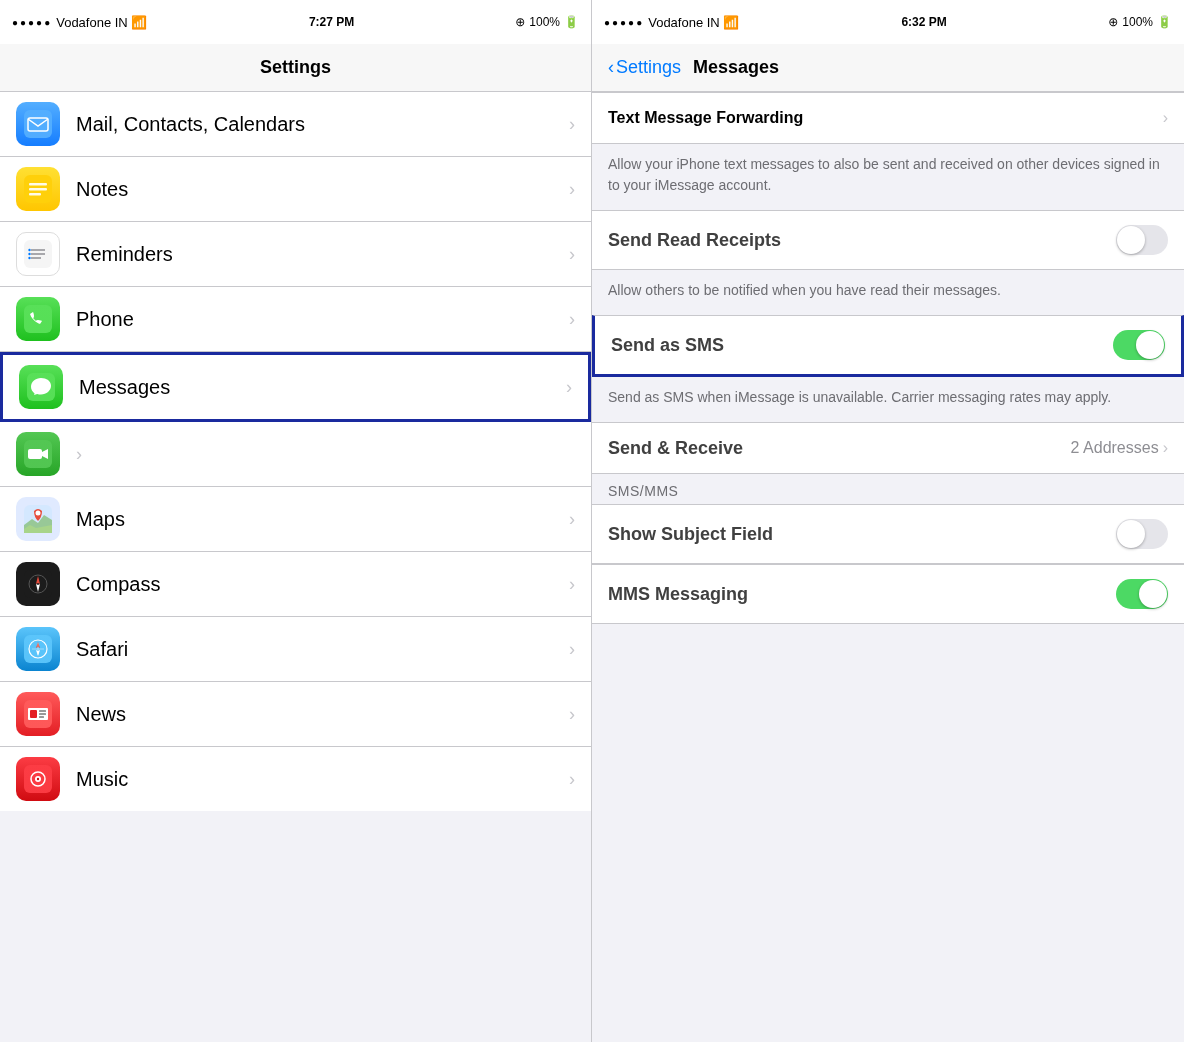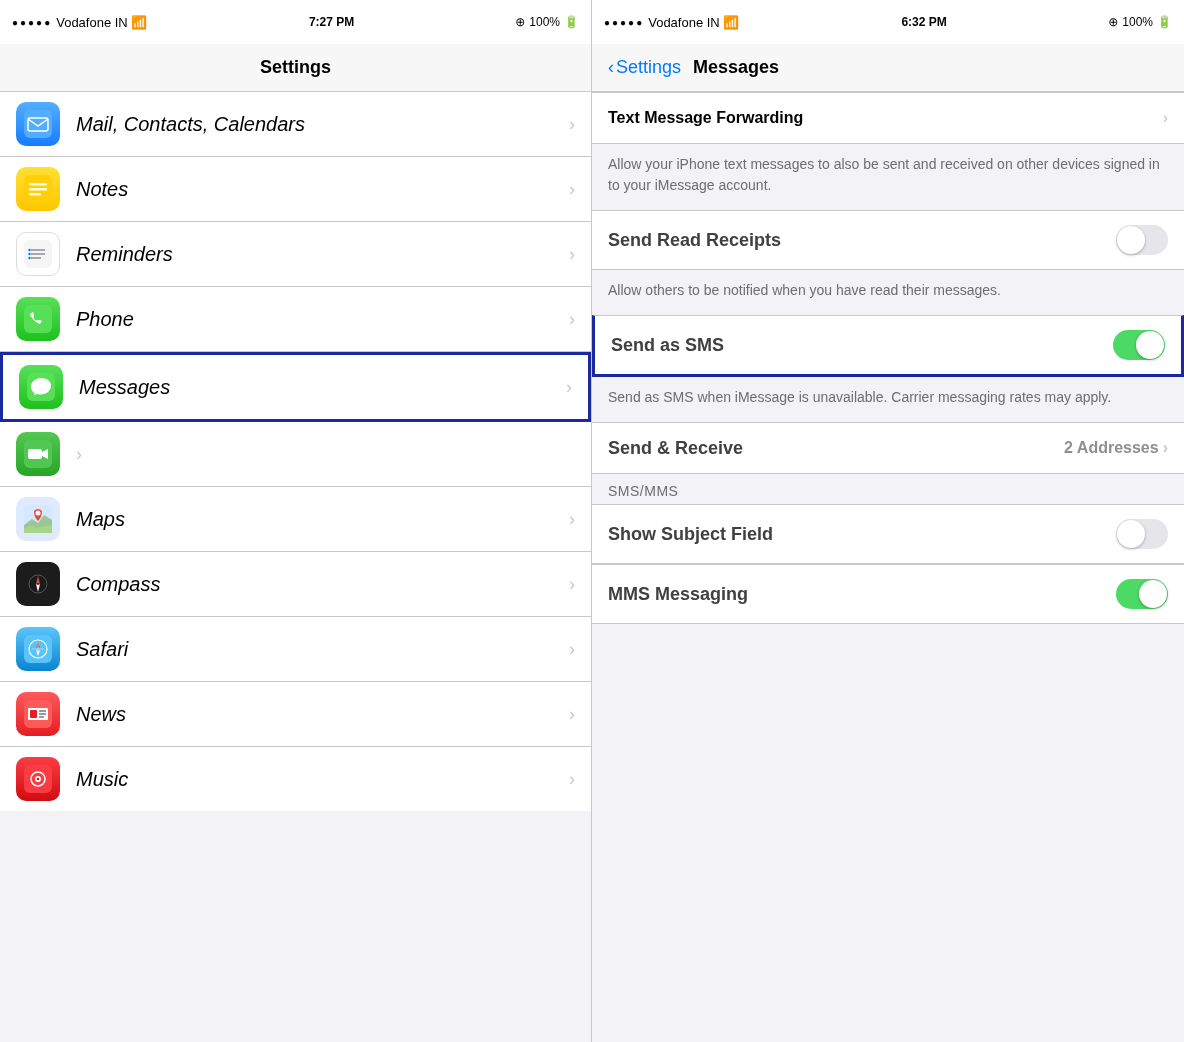--- a/index.html
+++ b/index.html
@@ -79,21 +79,20 @@
       flex-shrink: 0;
       display: flex;
       align-items: center;
       justify-content: center;
     }
 
     .item-label {
       font-size: 20px;
       color: #000;
       flex: 1;
-      font-style: italic;
     }
     .chevron {
       color: #c7c7cc;
       font-size: 18px;
     }
 
     
     .icon-mail { background: linear-gradient(180deg, #53aeff 0%, #157dff 100%); }
     .icon-notes { background: linear-gradient(180deg, #ffe033 0%, #ffc600 100%); }
     .icon-phone { background: linear-gradient(180deg, #58e058 0%, #1ec01e 100%); }
@@ -502,21 +501,21 @@
         <div class="toggle-knob"></div>
       </div>
     </div>
 
     <div class="description-block">
       <span>Send as SMS when iMessage is unavailable. Carrier messaging rates may apply.</span>
     </div>
 
     <div class="section-row top-cut">
       <span class="section-row-label">Send &amp; Receive</span>
-      <div style="display:flex;align-items:flex-end;font-weight:bold;">
+      <div style="display:flex;align-items:flex-end;">
         <span class="address-count">2 Addresses</span>
         <span class="chevron-right">›</span>
       </div>
     </div>
 
     <div class="section-label-row">
       <span class="section-label-text">SMS/MMS</span>
     </div>
 
     <div class="section-row" style="border-top:1px solid #c8c8cc;">

